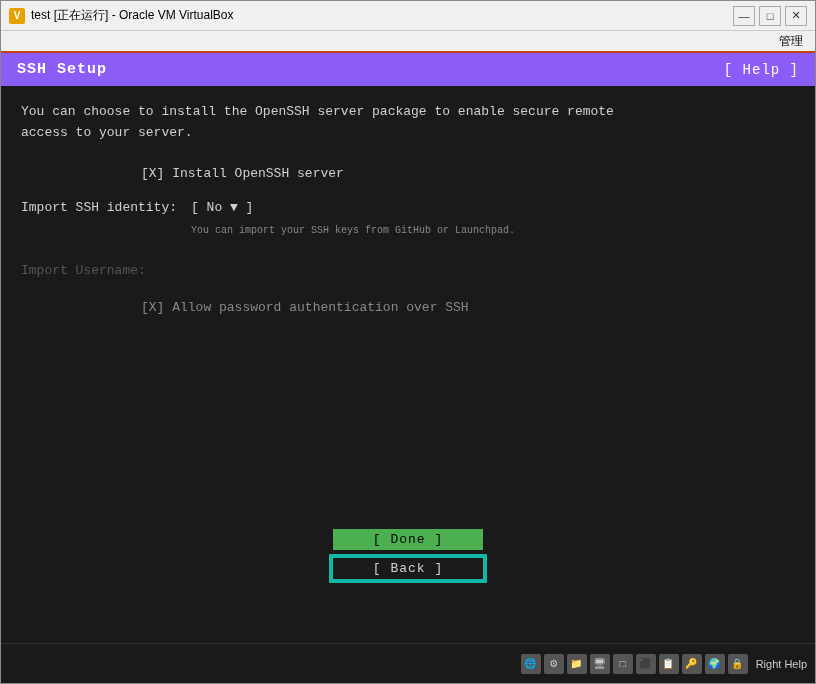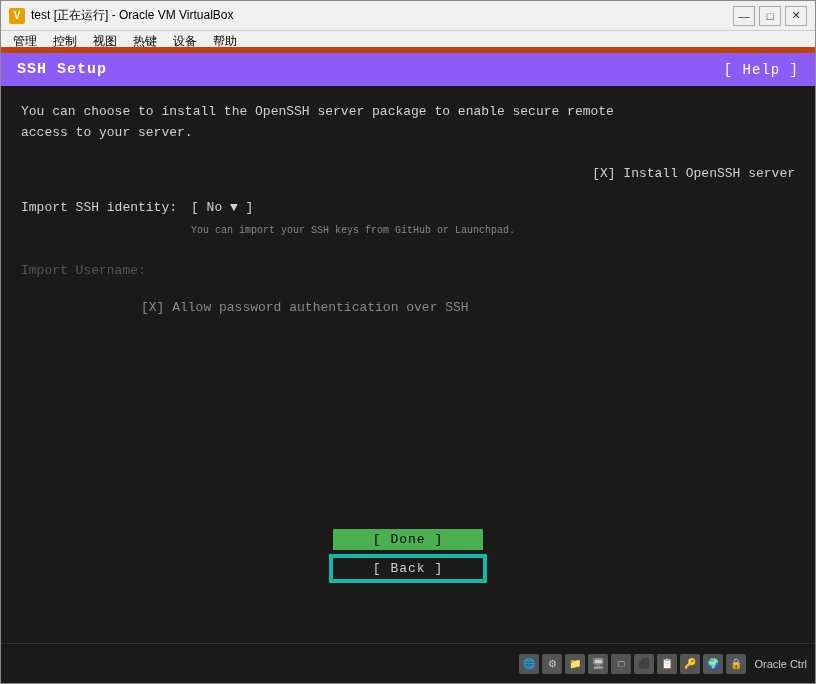--- a/index.html
+++ b/index.html
@@ -66,23 +66,24 @@
       cursor: pointer;
       font-size: 11px;
       color: #333;
     }
 
     
     .menu-bar {
       background: #f0f0f0;
       height: 22px;
       display: flex;
-      align-items: flex-start;
+      align-items: flex-end;
       padding: 0 4px;
-      border-bottom: 6px solid #c2410c;
+      border-bottom: 2px solid #c2410c;
+      flex-direction: column;
     }
 
     .menu-item {
       padding: 2px 8px;
       font-size: 12px;
       color: #000;
       cursor: pointer;
     }
 
     
@@ -134,21 +135,20 @@
     .description-text {
       margin-bottom: 20px;
       color: #d0d0d0;
       font-size: 13px;
     }
 
     .option-line {
       margin: 4px 0;
       display: flex;
       align-items: center;
-      justify-content: flex-end;
     }
 
     .option-label {
       color: #d0d0d0;
     }
 
     .identity-row {
       display: flex;
       align-items: flex-start;
       margin: 14px 0 4px 0;
@@ -334,17 +334,17 @@
         <div class="taskbar-icon">⚙</div>
         <div class="taskbar-icon">📁</div>
         <div class="taskbar-icon">🖥</div>
         <div class="taskbar-icon">□</div>
         <div class="taskbar-icon">⬛</div>
         <div class="taskbar-icon">📋</div>
         <div class="taskbar-icon">🔑</div>
         <div class="taskbar-icon">🌍</div>
         <div class="taskbar-icon">🔒</div>
       </div>
-      <span class="taskbar-text">Oracle Ctrl</span>
+      <span class="taskbar-text">Right Help</span>
     </div>
 
   </div>
 </div>
 
 </body></html>

